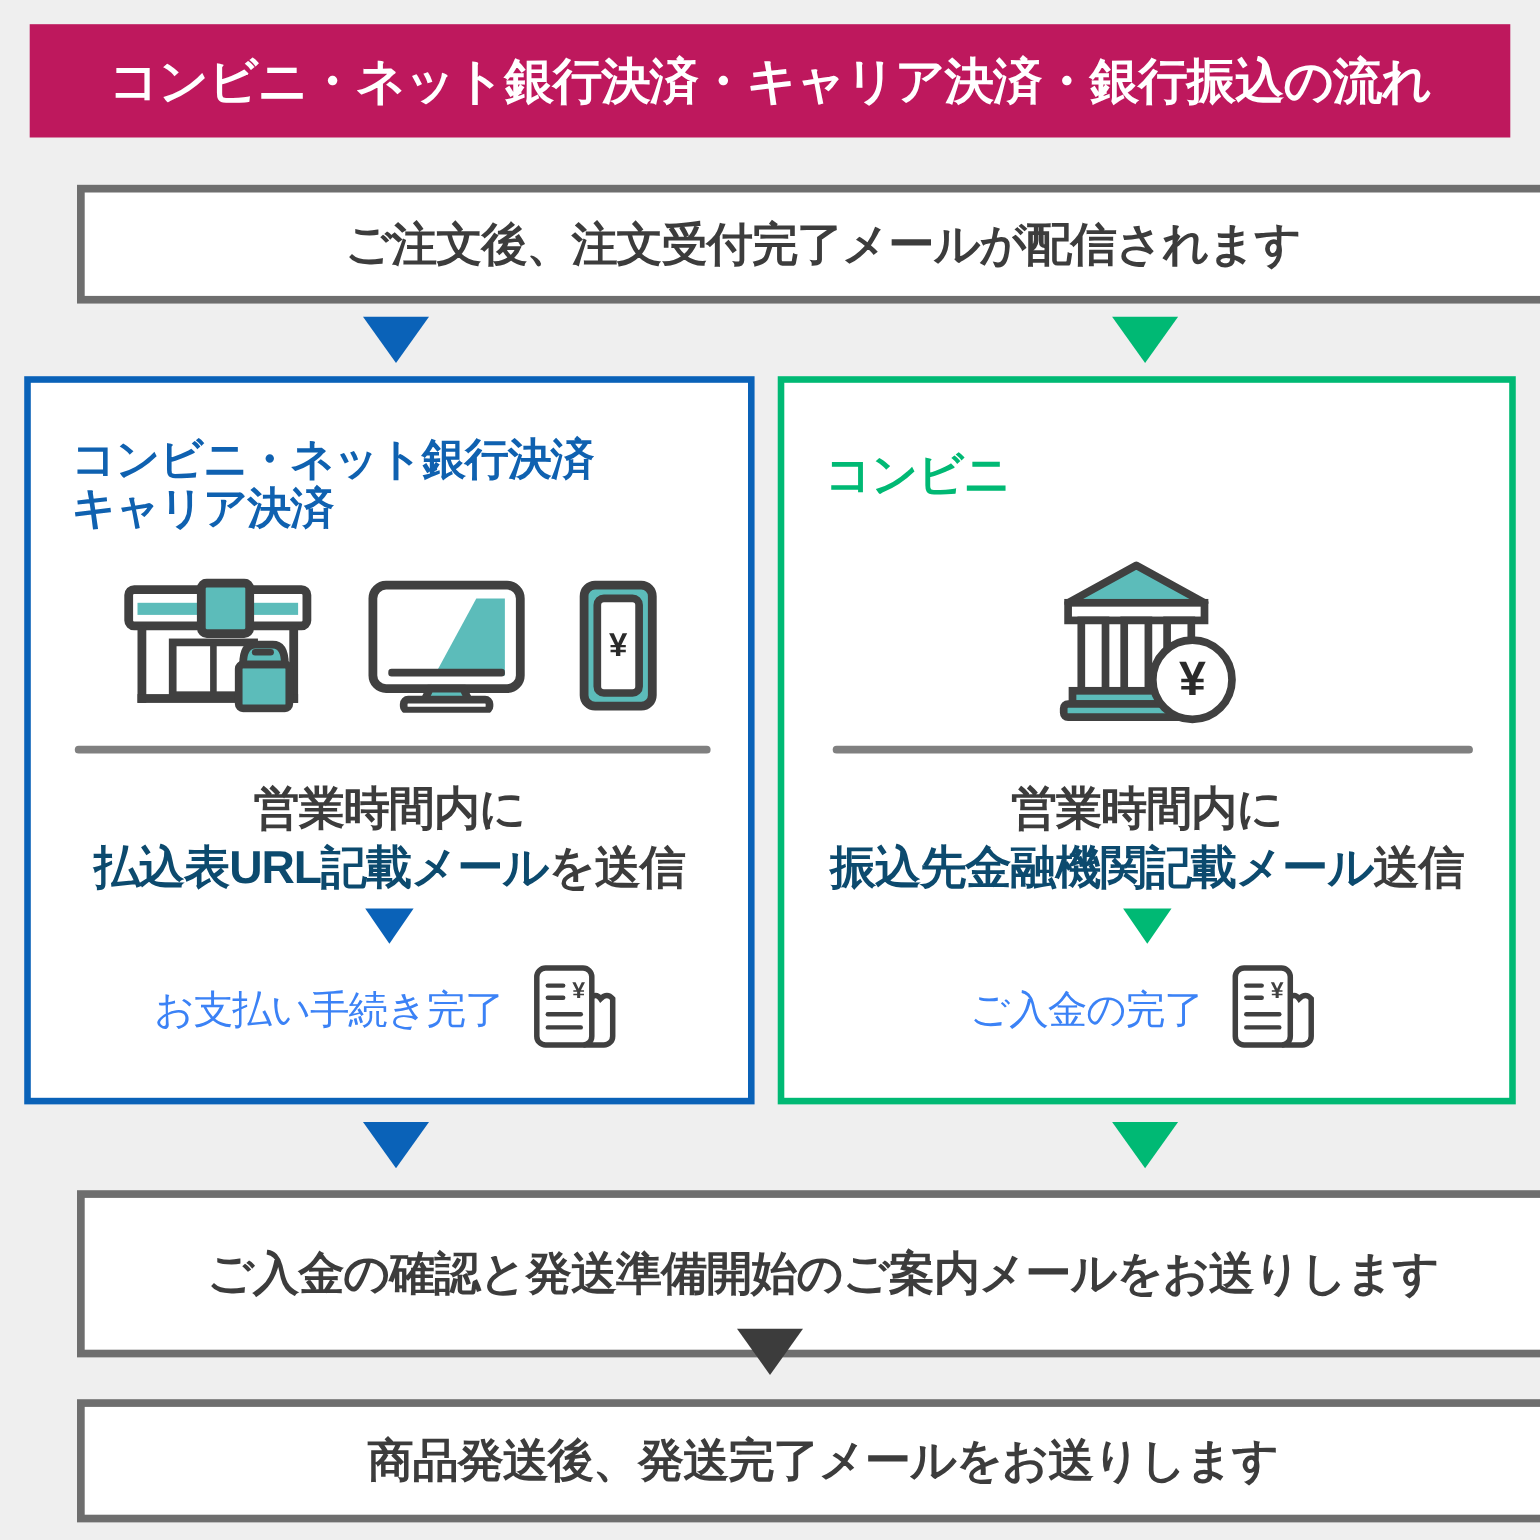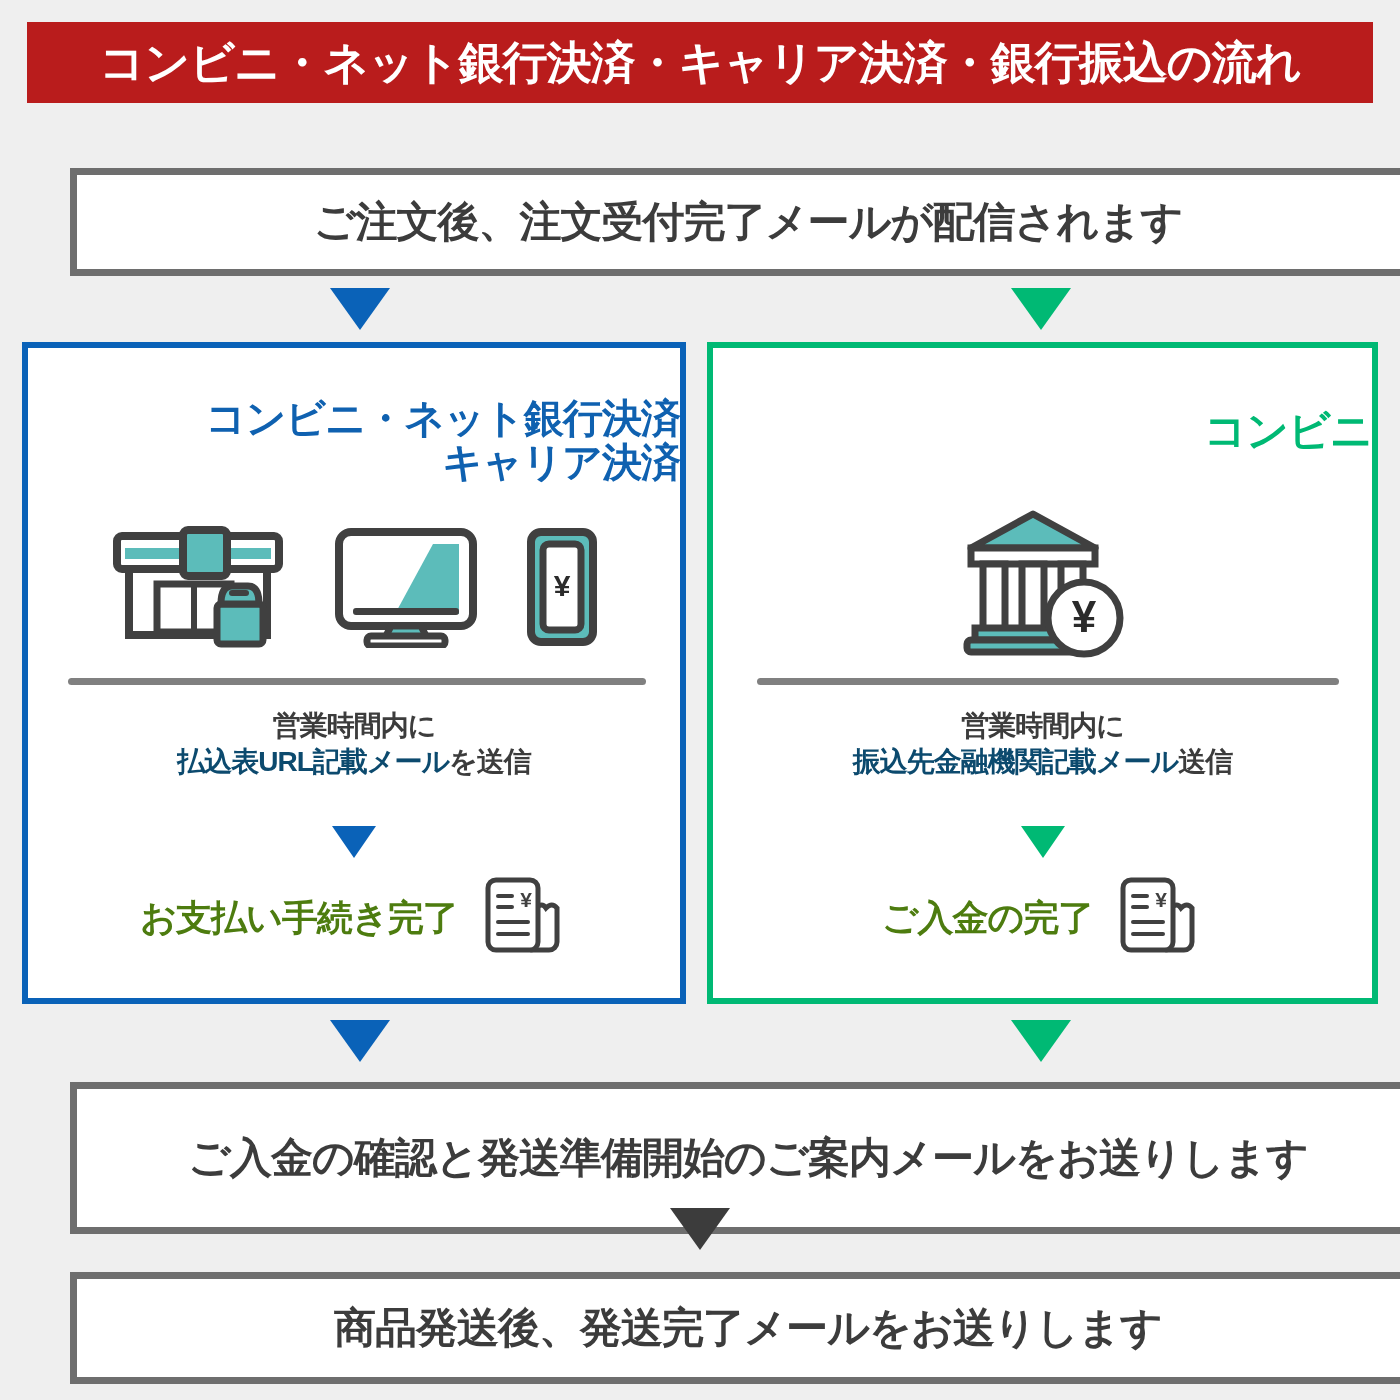--- a/index.html
+++ b/index.html
@@ -8,22 +8,22 @@
     width:1400px;height:1400px;
     background:#efefef;
     font-family:"Liberation Sans","DejaVu Sans",sans-serif;
     -webkit-font-smoothing:antialiased;
     overflow:hidden;
   }
   #stage{position:relative;width:1400px;height:1400px;background:#efefef;}
 
   
   .header-bar{
-    position:absolute;left:27px;top:22px;width:1346px;height:81px;
-    background:#b91c1c;
+    position:absolute;left:27px;top:22px;width:1346px;height:103px;
+    background:#be185d;
     display:flex;align-items:center;justify-content:center;text-align:right;
   }
   .header-bar .txt{
     color:#ffffff;font-weight:bold;font-size:45px;letter-spacing:-1px;
     white-space:nowrap;
   }
 
   
   .gray-box{
     position:absolute;
@@ -64,55 +64,55 @@
   .tri-sm.green{border-top:32px solid #00b974;}
 
   
   .panel{
     position:absolute;background:#ffffff;box-sizing:border-box;
   }
   #panel-conveni{left:22px;top:342px;width:664px;height:662px;border:6px solid #0a62b8;}
   #panel-bank   {left:707px;top:342px;width:671px;height:662px;border:6px solid #00b974;}
 
   .panel-title{
-    position:absolute;left:0;right:0;text-align:right;
-    font-weight:bold;letter-spacing:-1px;line-height:1.1;
+    position:absolute;left:0;right:0;text-align:left;
+    font-weight:bold;letter-spacing:-1px;line-height:1.1;padding-left:37px;
   }
   #panel-conveni .panel-title{top:48px;font-size:40px;color:#0f61b0;}
   #panel-bank .panel-title{top:60px;font-size:42px;color:#00b974;}
 
   .icon-row{
     position:absolute;left:0;right:0;
     display:flex;align-items:flex-end;justify-content:center;
   }
   #conveni-icons{top:178px;gap:46px;}
   #bank-icon-wrap{top:160px;}
 
   .divider{
     position:absolute;height:7px;background:#808080;border-radius:4px;
   }
   #conveni-div{left:40px;top:330px;width:578px;}
   #bank-div{left:44px;top:330px;width:582px;}
 
   .mail-line{
     position:absolute;left:0;right:0;text-align:center;
-    font-weight:bold;font-size:28px;line-height:1.28;letter-spacing:-1px;color:#3c3c3c;
+    font-weight:bold;font-size:42px;line-height:1.28;letter-spacing:-1px;color:#3c3c3c;
   }
   #conveni-mail{top:360px;}
   #bank-mail{top:360px;}
   .hl{color:#0c4a6e;}
 
   .done-row{
     position:absolute;left:0;right:0;
     display:flex;align-items:center;justify-content:center;gap:18px;
   }
   #conveni-done{top:524px;}
   #bank-done{top:524px;}
   .done-row .txt{
-    font-weight:bold;font-size:36px;color:#4d7c0f;letter-spacing:-1px;white-space:nowrap;
+    font-weight:normal;font-size:36px;color:#3b82f6;letter-spacing:-1px;white-space:nowrap;
   }
   .panel-inner-tri{position:absolute;left:0;right:0;display:flex;justify-content:center;}
   #conveni-tri{top:478px;}
   #bank-tri{top:478px;}
 
   svg{display:block;}
 </style>
 </head>
 <body>
 

